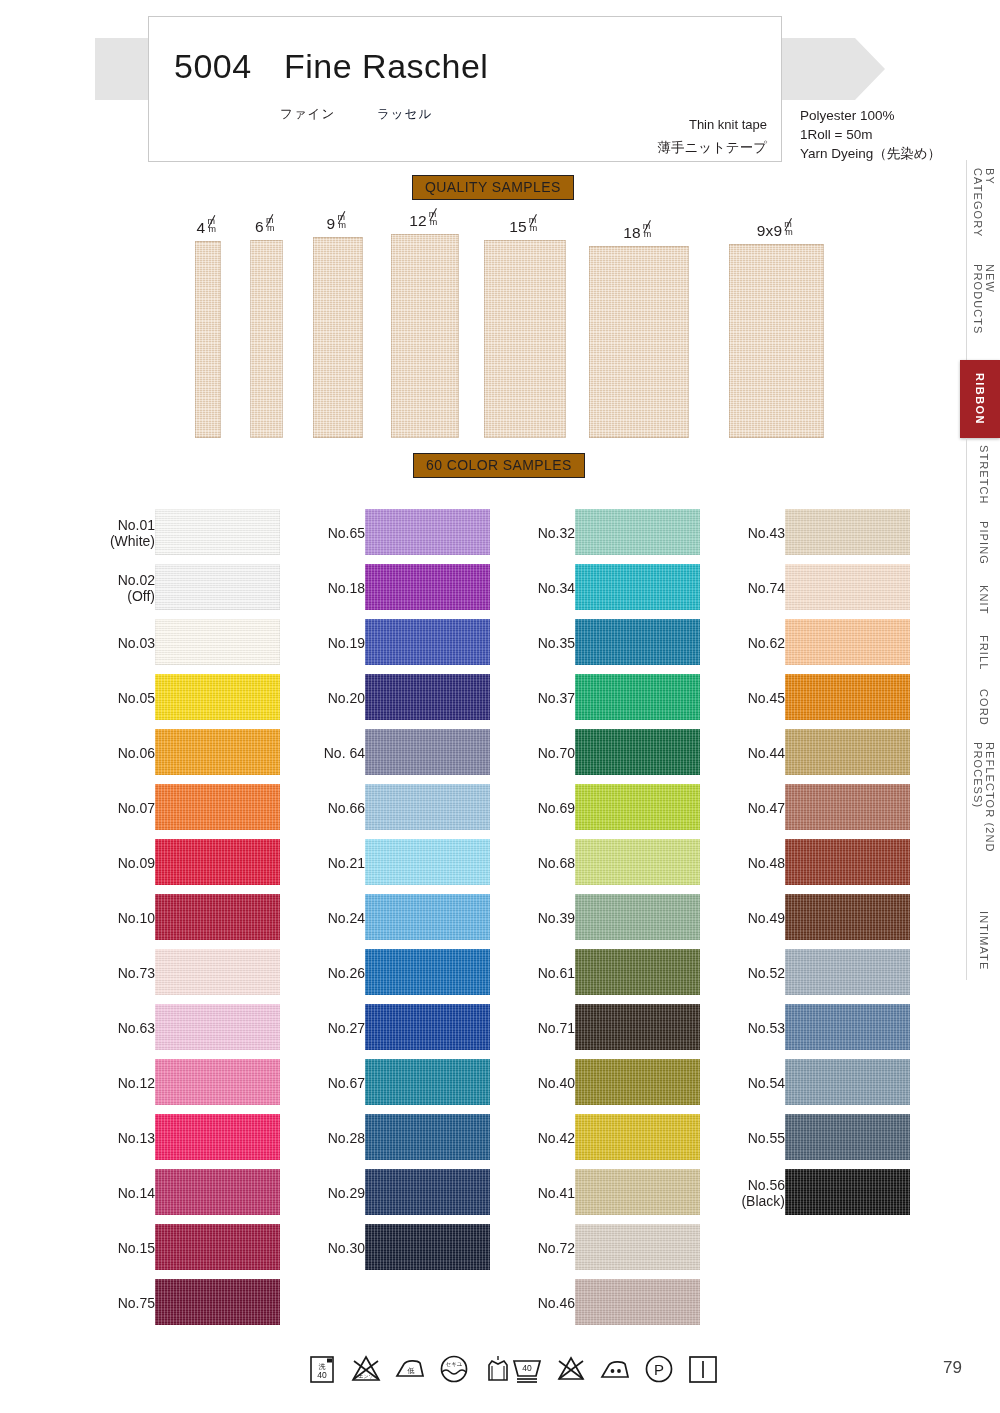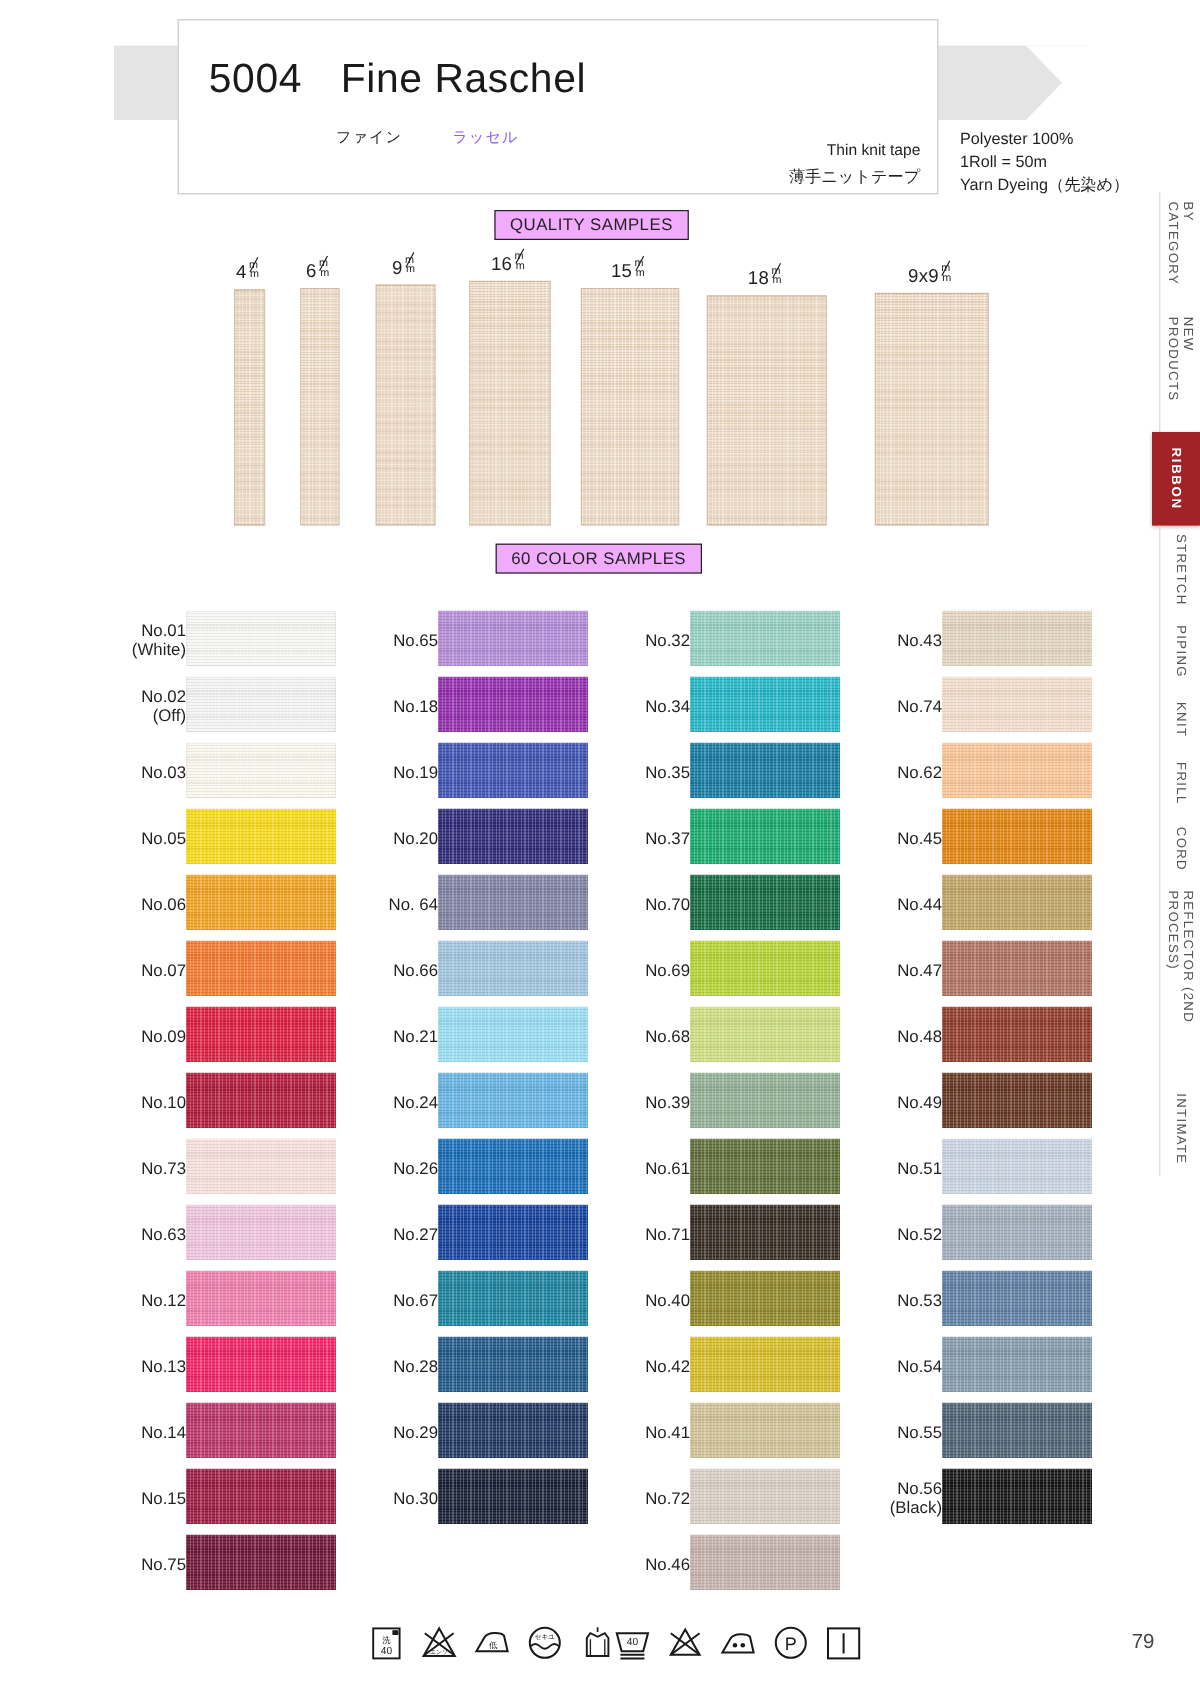--- a/index.html
+++ b/index.html
@@ -31,34 +31,34 @@
   }
   .prod-code {
     position: absolute; left: 25px; top: 30px;
     font-size: 34px; letter-spacing: .5px; color: #1a1a1a;
   }
   .prod-name {
     position: absolute; left: 135px; top: 30px;
     font-size: 34px; letter-spacing: .5px; color: #1a1a1a;
   }
   .kana-1 { position: absolute; left: 131px; top: 89px; font-size: 12.5px; color: #231f20; letter-spacing: 1px;}
-  .kana-2 { position: absolute; left: 228px; top: 89px; font-size: 12.5px; color: #8b5cf6; letter-spacing: 1px;}
+  .kana-2 { position: absolute; left: 228px; top: 89px; font-size: 12.5px; color: #0f172a; letter-spacing: 1px;}
   .sub-en { position: absolute; right: 14px; top: 100px; font-size: 13px; }
   .sub-jp { position: absolute; right: 14px; top: 122px; font-size: 13.5px; }
 
   .spec {
     position: absolute; left: 800px; top: 106px;
     font-size: 13.5px; line-height: 19px;
   }
 
   
   .sec-head {
     position: absolute;
     border: 1.5px solid #231f20;
-    background: #f0abfc;
+    background: #a16207;
     font-size: 14px; letter-spacing: .4px;
     padding: 3px 12px 4px;
     white-space: nowrap;
   }
   #head-quality { left: 412px; top: 175px; }
   #head-colors  { left: 413px; top: 453px; }
 
   
   .quality-area { position: absolute; left: 0; top: 203px; width: 1000px; height: 235px; }
   .q-item { position: absolute; bottom: 0; }
@@ -167,21 +167,21 @@
       </div>
       <div class="q-item" style="left: 250px;">
         <div class="q-label"><span>6</span><span class="unit"><i class="t">m</i><u></u><i class="b">m</i></span></div>
         <div class="swatch-tape" style="width: 33px; height: 198px;"></div>
       </div>
       <div class="q-item" style="left: 313px;">
         <div class="q-label"><span>9</span><span class="unit"><i class="t">m</i><u></u><i class="b">m</i></span></div>
         <div class="swatch-tape" style="width: 50px; height: 201px;"></div>
       </div>
       <div class="q-item" style="left: 391px;">
-        <div class="q-label"><span>16</span><span class="unit"><i class="t">m</i><u></u><i class="b">m</i></span></div>
+        <div class="q-label"><span>12</span><span class="unit"><i class="t">m</i><u></u><i class="b">m</i></span></div>
         <div class="swatch-tape" style="width: 68px; height: 204px;"></div>
       </div>
       <div class="q-item" style="left: 484px;">
         <div class="q-label"><span>15</span><span class="unit"><i class="t">m</i><u></u><i class="b">m</i></span></div>
         <div class="swatch-tape" style="width: 82px; height: 198px;"></div>
       </div>
       <div class="q-item" style="left: 589px;">
         <div class="q-label"><span>18</span><span class="unit"><i class="t">m</i><u></u><i class="b">m</i></span></div>
         <div class="swatch-tape" style="width: 100px; height: 192px;"></div>
       </div>
@@ -506,26 +506,20 @@
           <div class="lbl">
             <div>No.48</div>
           </div>
           <div class="sw" style="background-color: rgb(143, 56, 39);"></div>
         </div>
         <div class="cell">
           <div class="lbl">
             <div>No.49</div>
           </div>
           <div class="sw" style="background-color: rgb(100, 52, 32);"></div>
-        </div>
-        <div class="cell">
-          <div class="lbl">
-            <div>No.51</div>
-          </div>
-          <div class="sw" style="background-color: rgb(200, 211, 225);"></div>
         </div>
         <div class="cell">
           <div class="lbl">
             <div>No.52</div>
           </div>
           <div class="sw" style="background-color: rgb(159, 173, 186);"></div>
         </div>
         <div class="cell">
           <div class="lbl">
             <div>No.53</div>

